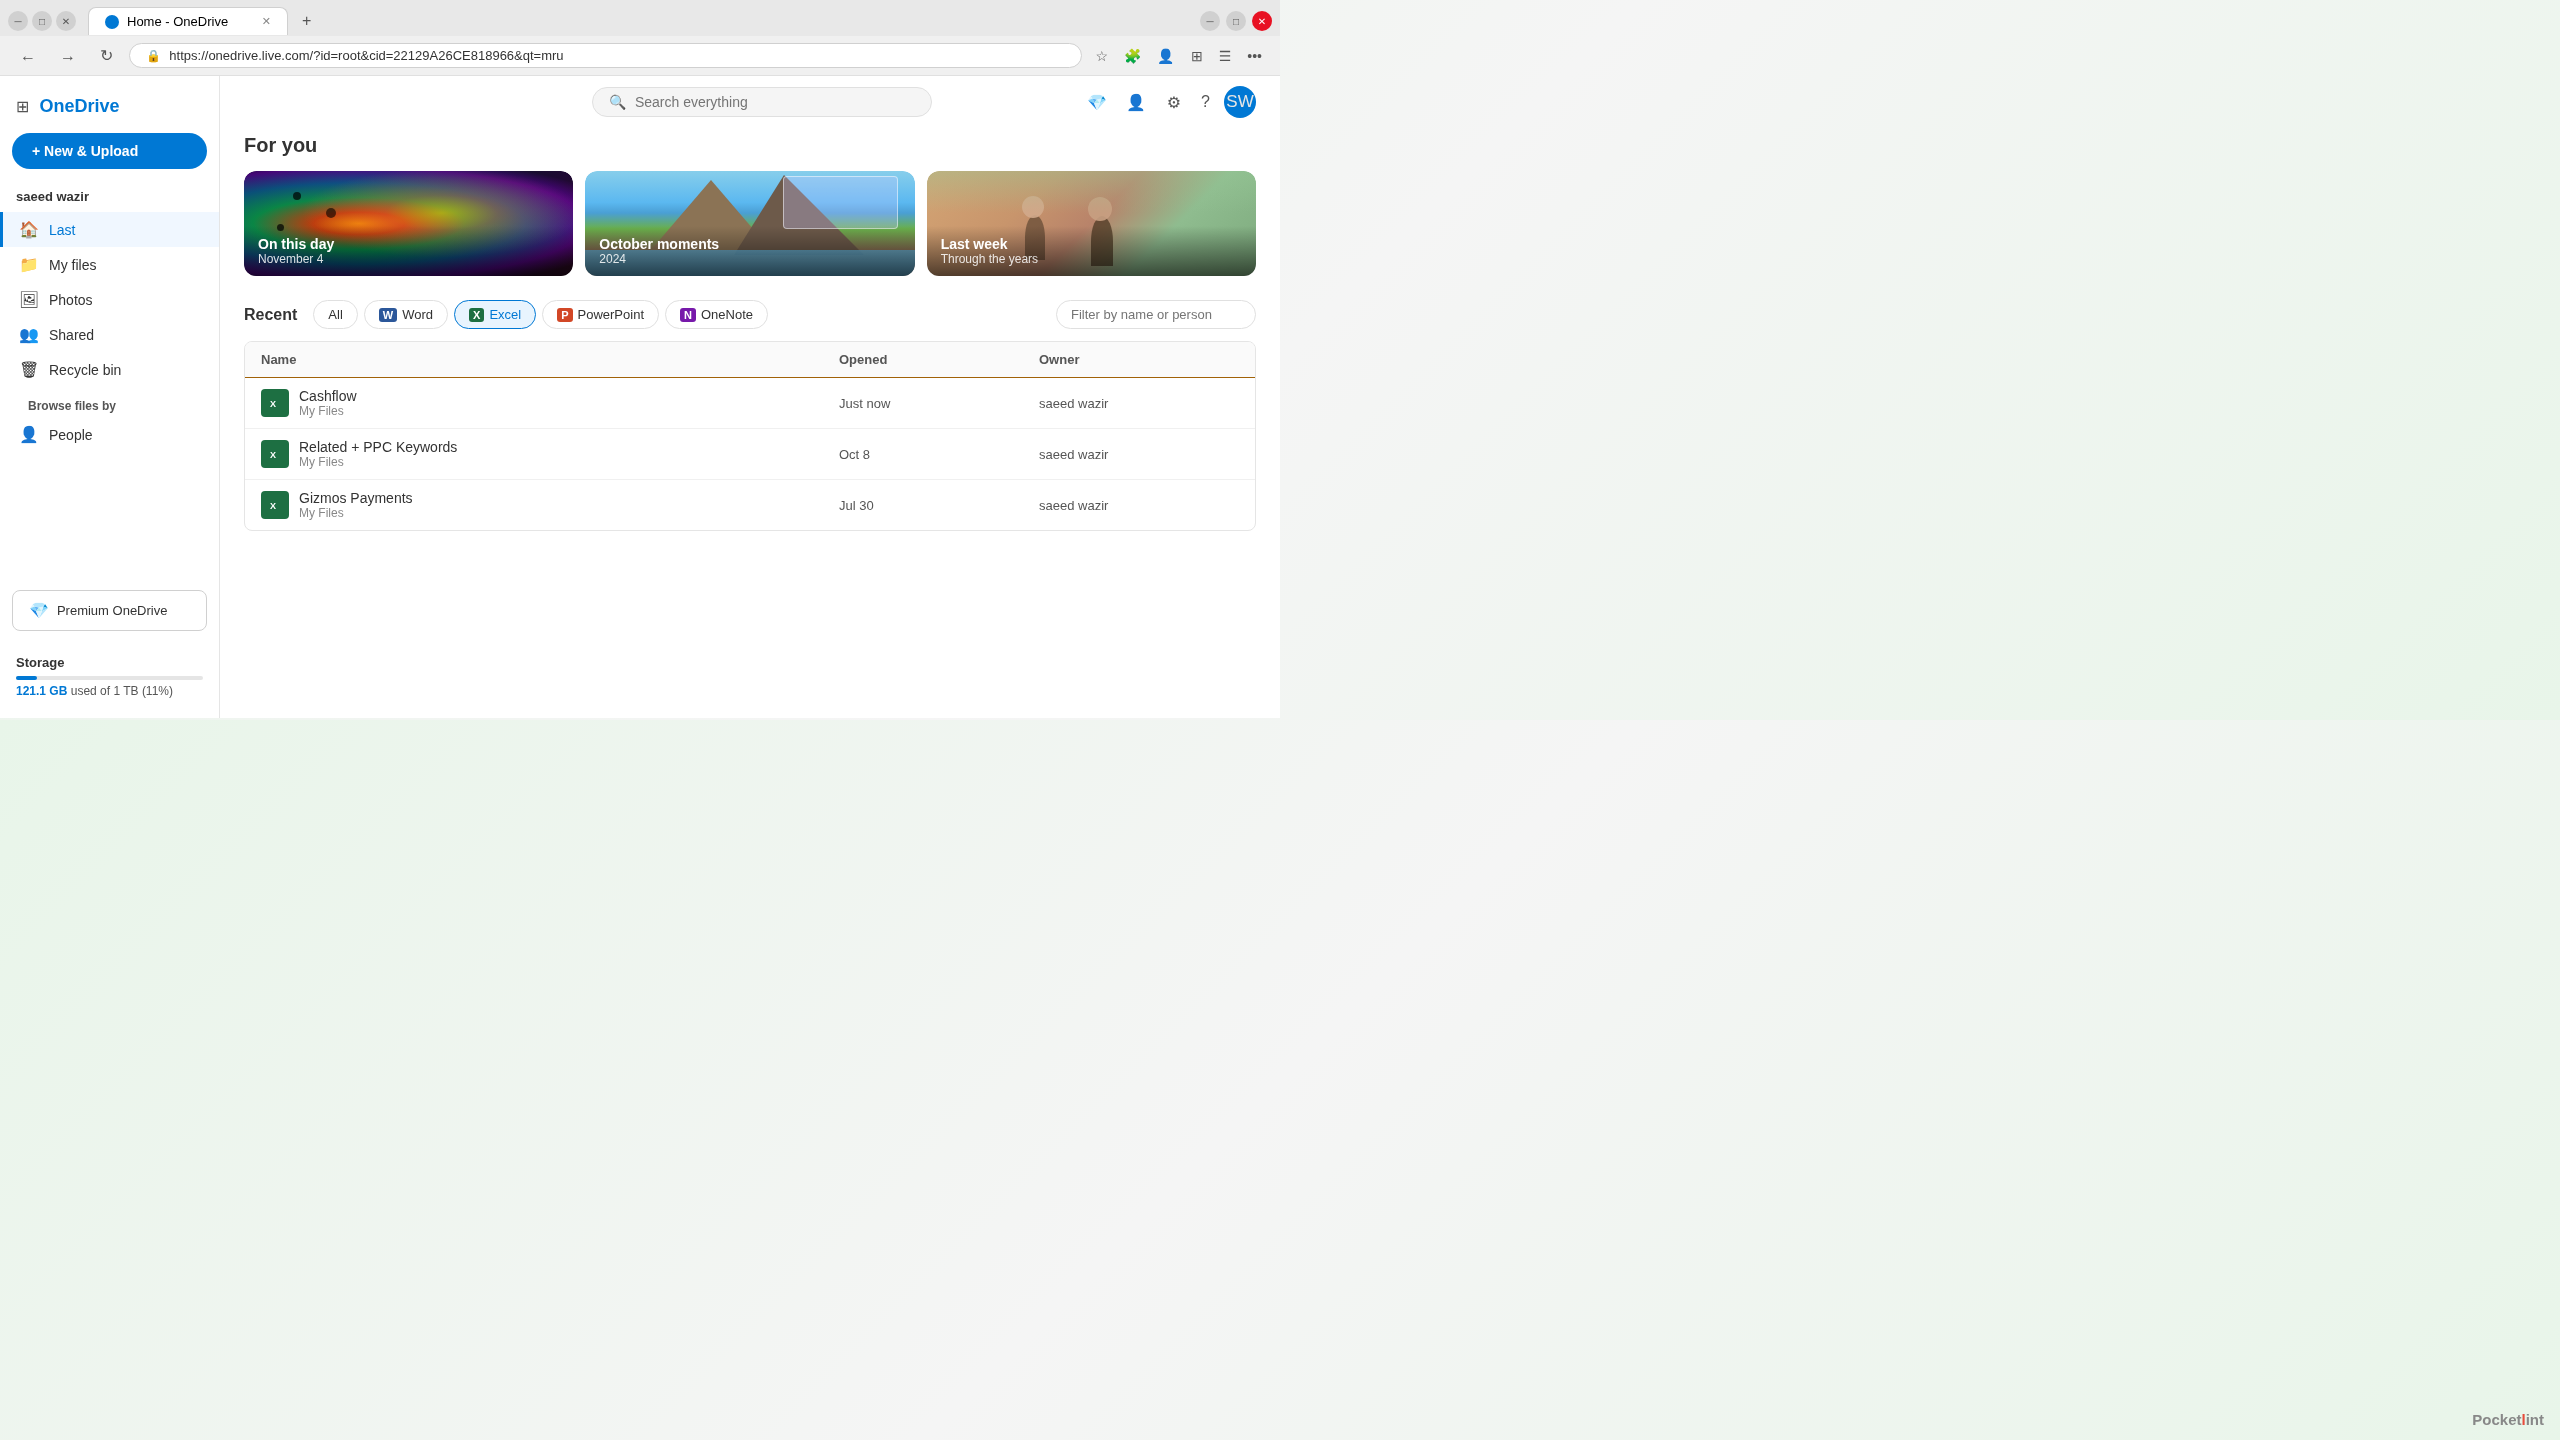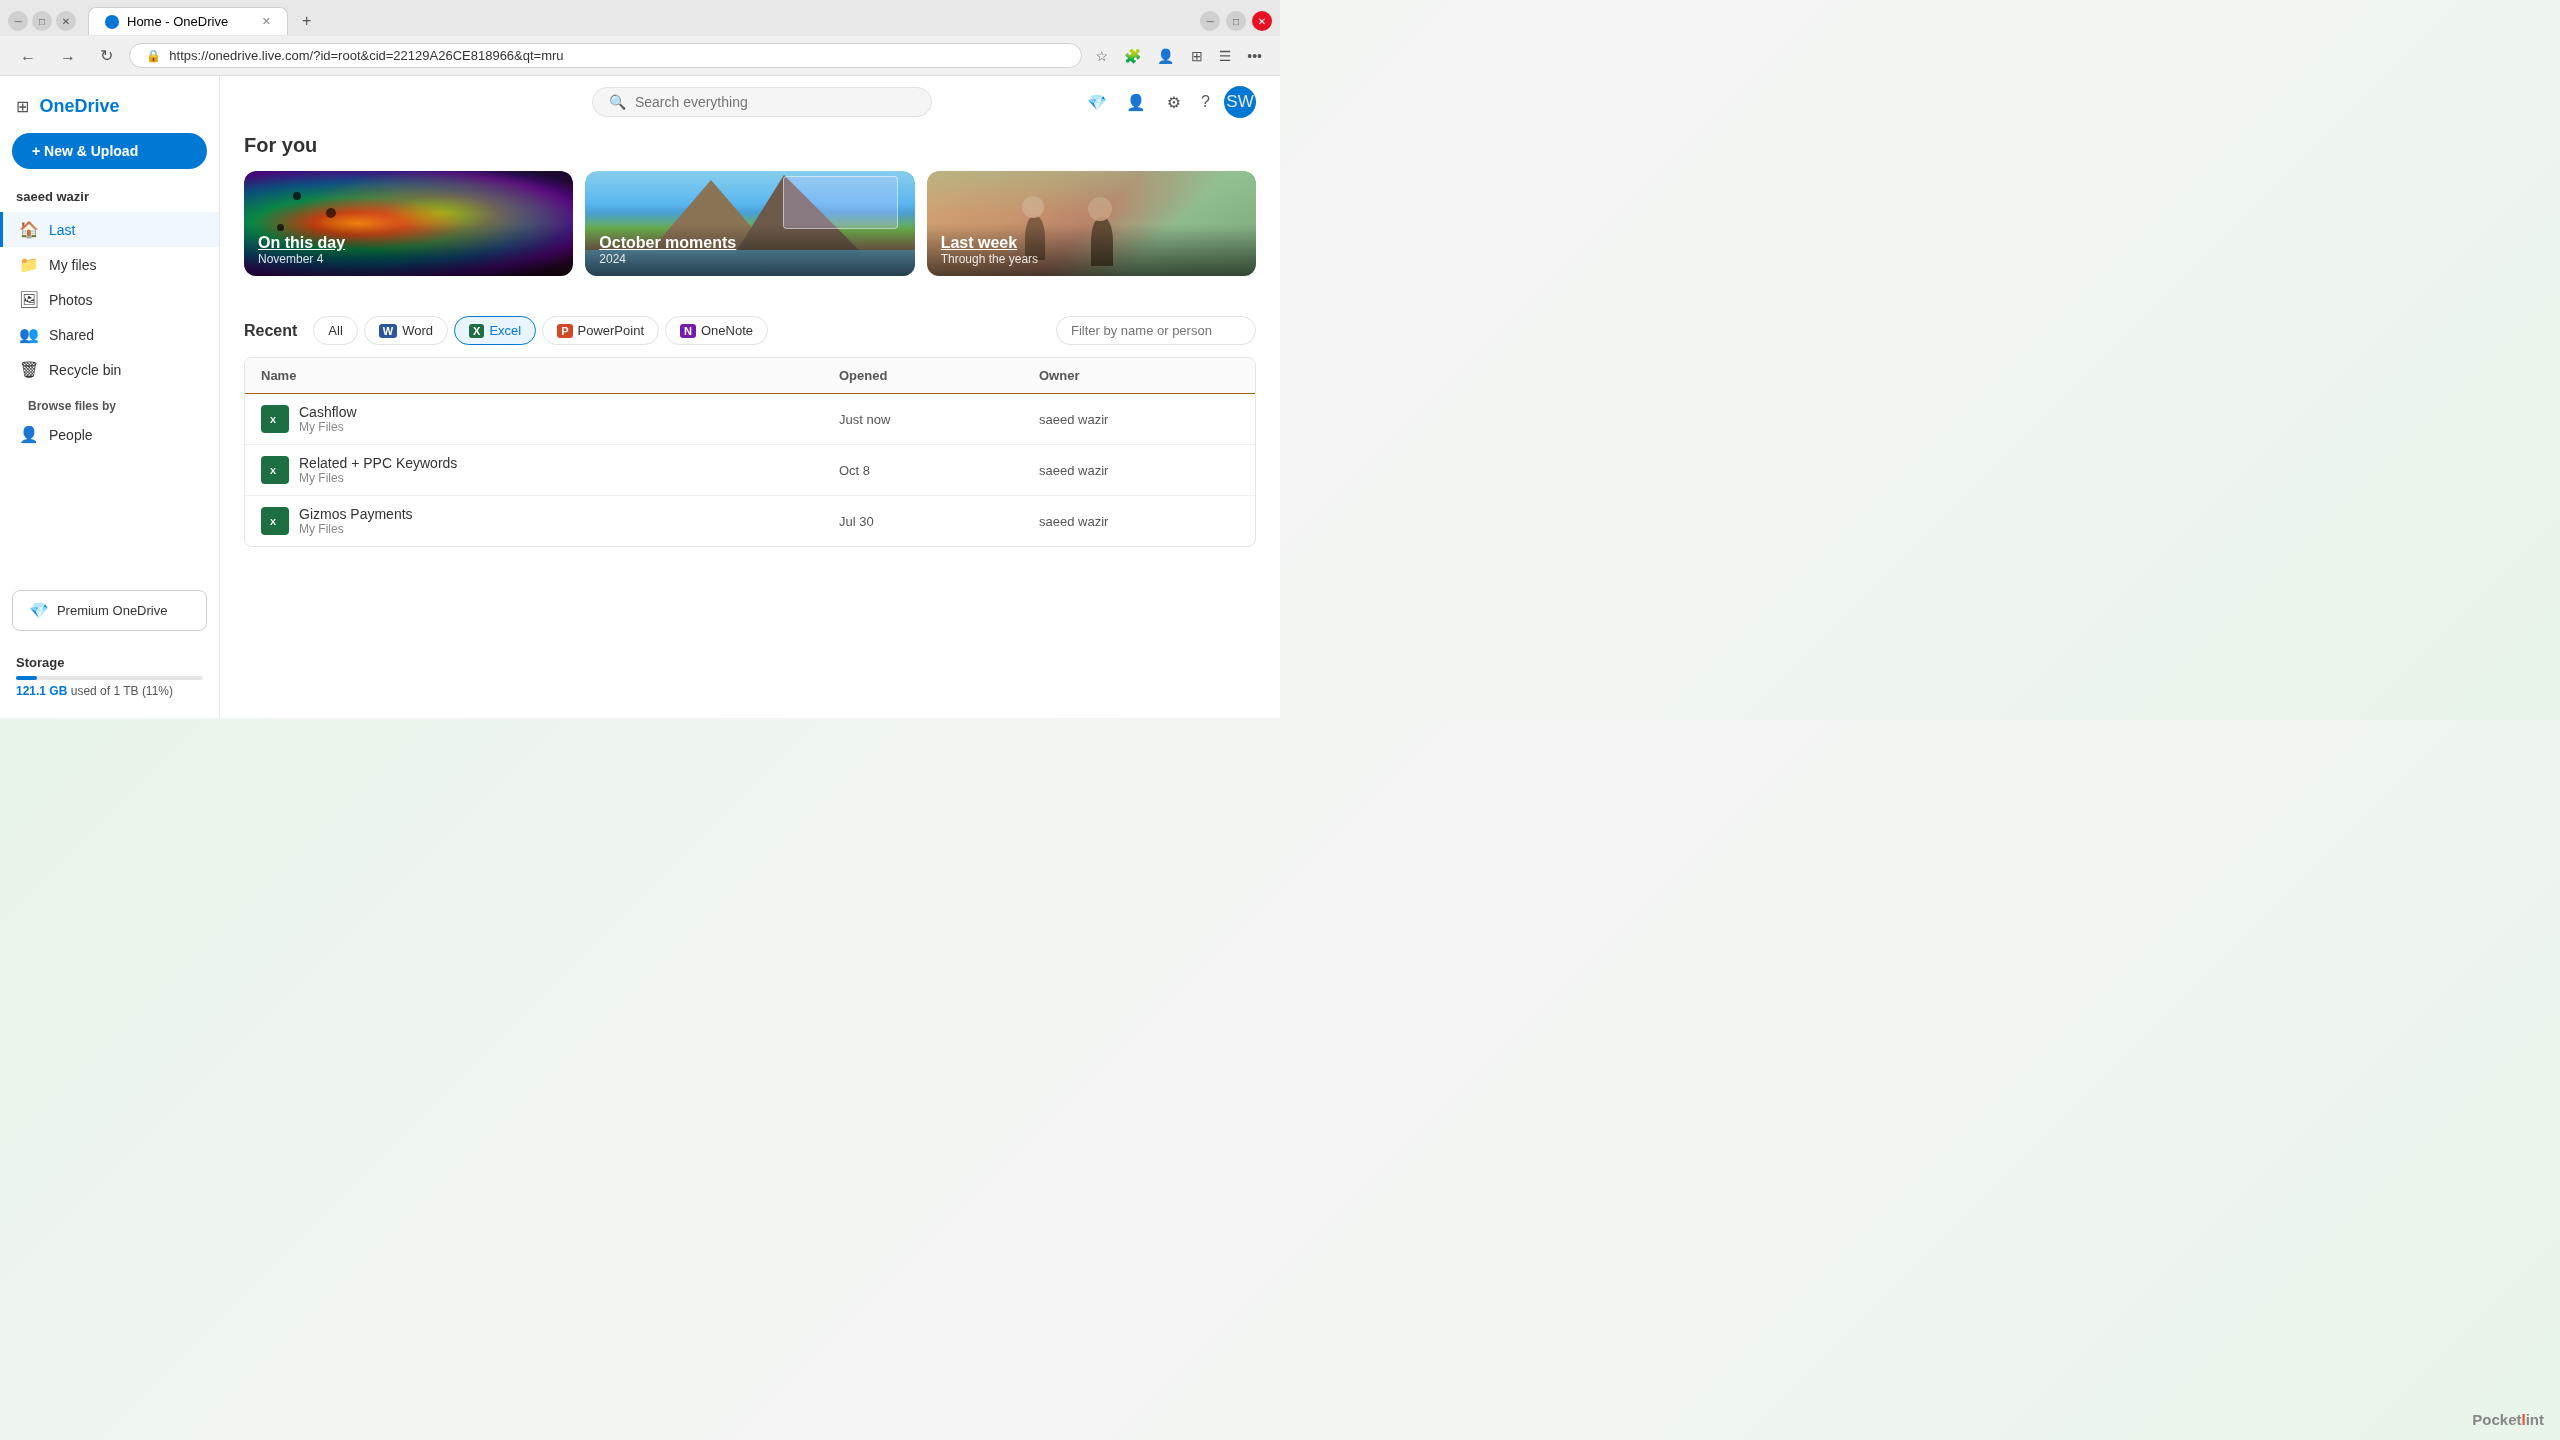--- a/index.html
+++ b/index.html
@@ -49,26 +49,26 @@
     .header-actions { display: flex; align-items: center; gap: 8px; }
     .header-action-btn { background: none; border: none; cursor: pointer; font-size: 16px; color: #555; padding: 6px; border-radius: 50%; }
     .avatar-btn { width: 32px; height: 32px; border-radius: 50%; background: #0078d4; color: #e5e5e5; border: none; cursor: pointer; font-size: 17px; font-weight: 400; }
 
     
     .section { padding: 16px 24px; }
     .section-title { font-size: 20px; font-weight: 600; color: #333; margin-bottom: 14px; }
     .cards-grid { display: grid; grid-template-columns: repeat(3, 1fr); gap: 12px; }
     .memory-card { border-radius: 12px; overflow: hidden; position: relative; height: 105px; cursor: pointer; }
     .card-overlay { position: absolute; bottom: 0; left: 0; right: 0; padding: 10px 14px; background: linear-gradient(transparent, rgba(0,0,0,0.6)); color: white; }
-    .card-title { font-size: 16px; font-weight: 600; text-decoration: underline; }
+    .card-title { font-size: 14px; font-weight: 600; }
     .card-subtitle { font-size: 12px; opacity: 0.85; }
 
     
     .recent-section { padding: 8px 24px 16px; }
-    .recent-header { display: flex; align-items: center; justify-content: space-between; margin-bottom: 12px; margin-top: 16px; }
+    .recent-header { display: flex; align-items: center; justify-content: space-between; margin-bottom: 12px; }
     .recent-title { font-size: 16px; font-weight: 600; color: #333; }
     .filter-tabs { display: flex; gap: 6px; align-items: center; }
     .filter-tab { padding: 6px 14px; border-radius: 20px; border: 1px solid #e0e0e0; background: white; cursor: pointer; font-size: 13px; color: #333; display: flex; align-items: center; gap: 5px; }
     .filter-tab.active { background: #e8f4fe; border-color: #0078d4; color: #0078d4; }
     .filter-input { padding: 6px 14px; border-radius: 20px; border: 1px solid #e0e0e0; background: white; font-size: 13px; color: #aaa; outline: none; width: 200px; }
 
     
     .files-table { width: 100%; border: 1px solid #e5e5e5; border-radius: 8px; overflow: hidden; }
     .table-header { display: grid; grid-template-columns: 1fr 200px 200px; background: #fafafa; border-bottom: 1px solid #a16207; padding: 10px 16px; }
     .table-col { font-size: 13px; color: #555; font-weight: 600; }

